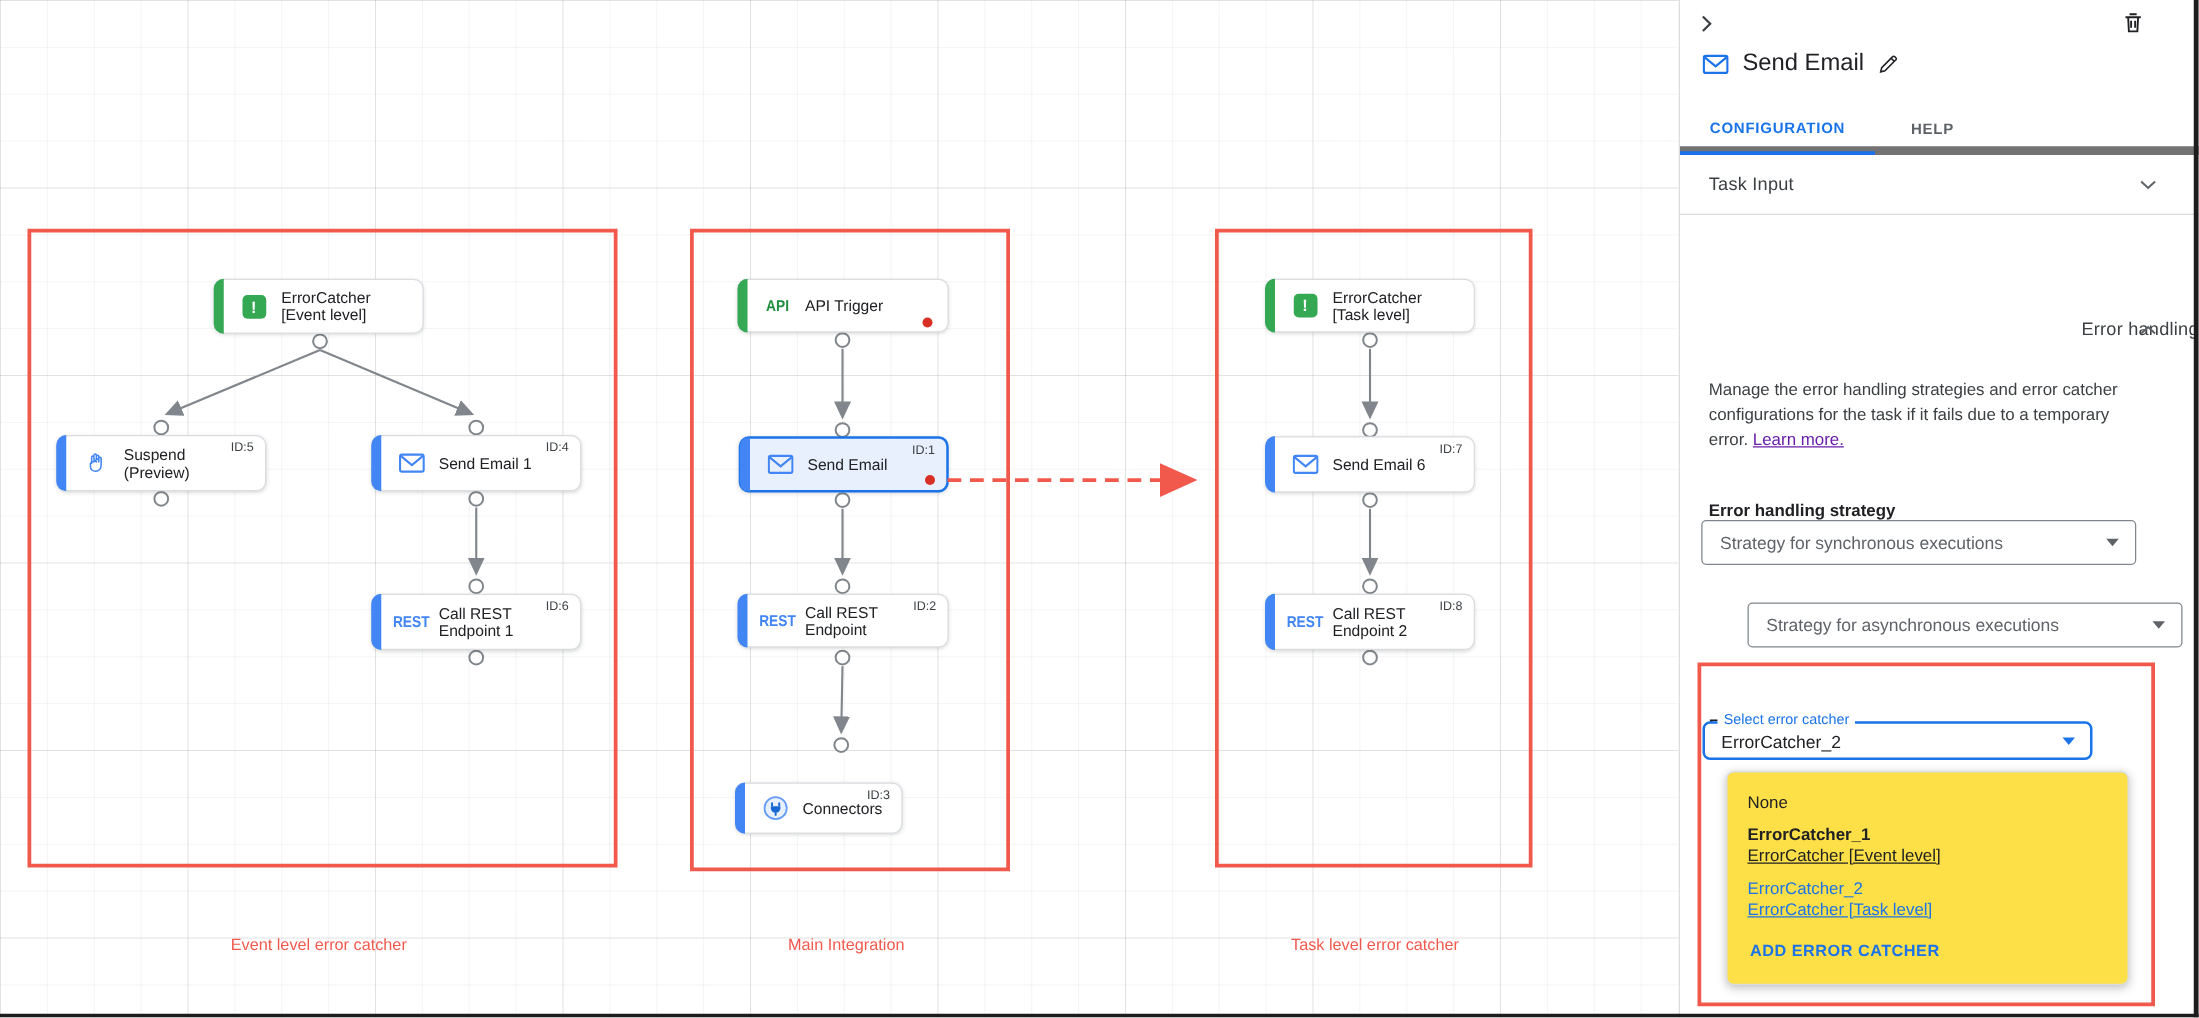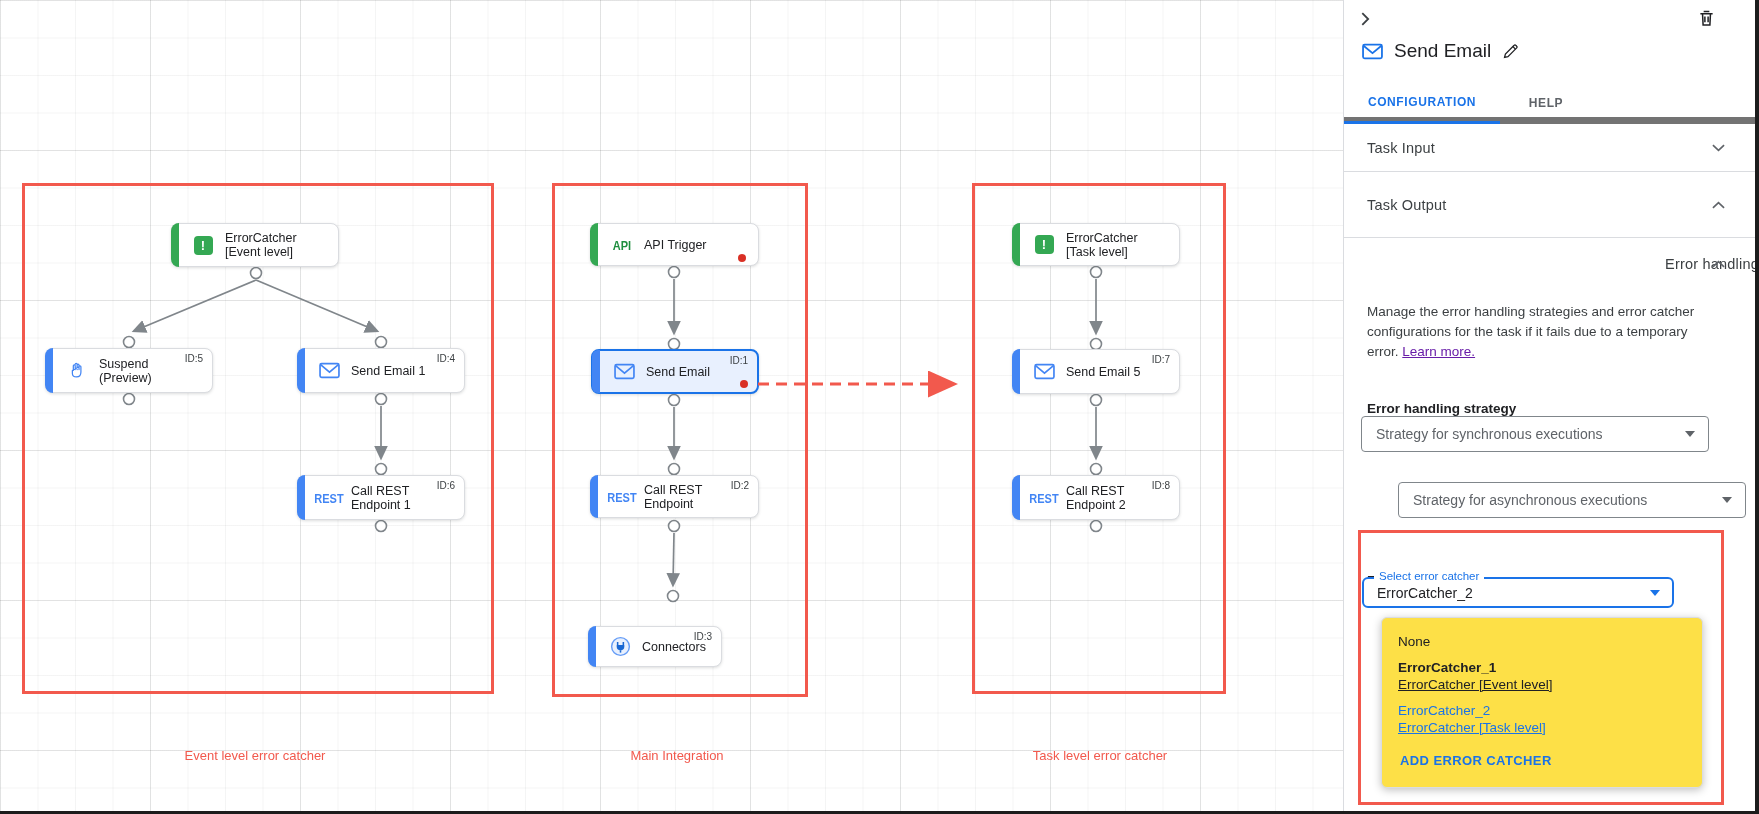--- a/index.html
+++ b/index.html
@@ -242,21 +242,21 @@
 
     <div class="node" style="left:1012px;top:349px;width:168px;height:45px">
       <span class="bar blue"></span>
       <span class="nicon">
         <svg viewBox="0 0 20 16" width="21" height="17">
             <rect x="1" y="1.5" width="18" height="13" rx="1.5" fill="none" stroke="#4285f4" stroke-width="1.6"></rect>
             <path d="M1.5 2.5 10 9.5 18.5 2.5" fill="none" stroke="#4285f4" stroke-width="1.6"></path>
           </svg>
       </span>
       <span class="ntext">
-          <span>Send Email 5</span>
+          <span>Send Email 6</span>
           <span></span>
         </span>
       <span class="nid">ID:7</span>
     </div>
 
     <div class="node" style="left:1012px;top:475px;width:168px;height:45px">
       <span class="bar blue"></span>
       <span class="nicon">
           <span class="ticon blue">REST</span>
         </span>
@@ -315,28 +315,20 @@
 
     <div class="sect" id="sect-input">
       <span class="slabel">Task Input</span>
       <span class="chev">
           <svg viewBox="0 0 14 8" width="13" height="8">
             <path d="M1 1l6 5.5L13 1" fill="none" stroke="#5f6368" stroke-width="1.8"></path>
           </svg>
         </span>
     </div>
 
-    <div class="sect" id="sect-output">
-      <span class="slabel">Task Output</span>
-      <span class="chev">
-          <svg viewBox="0 0 14 8" width="13" height="8">
-            <path d="M1 7l6-5.5L13 7" fill="none" stroke="#5f6368" stroke-width="1.8"></path>
-          </svg>
-        </span>
-    </div>
 
     <div class="sect" id="sect-error">
       <span class="slabel">Error handling</span>
       <span class="chev">
           <svg viewBox="0 0 14 8" width="13" height="8">
             <path d="M1 7l6-5.5L13 7" fill="none" stroke="#5f6368" stroke-width="1.8"></path>
           </svg>
         </span>
     </div>
 

